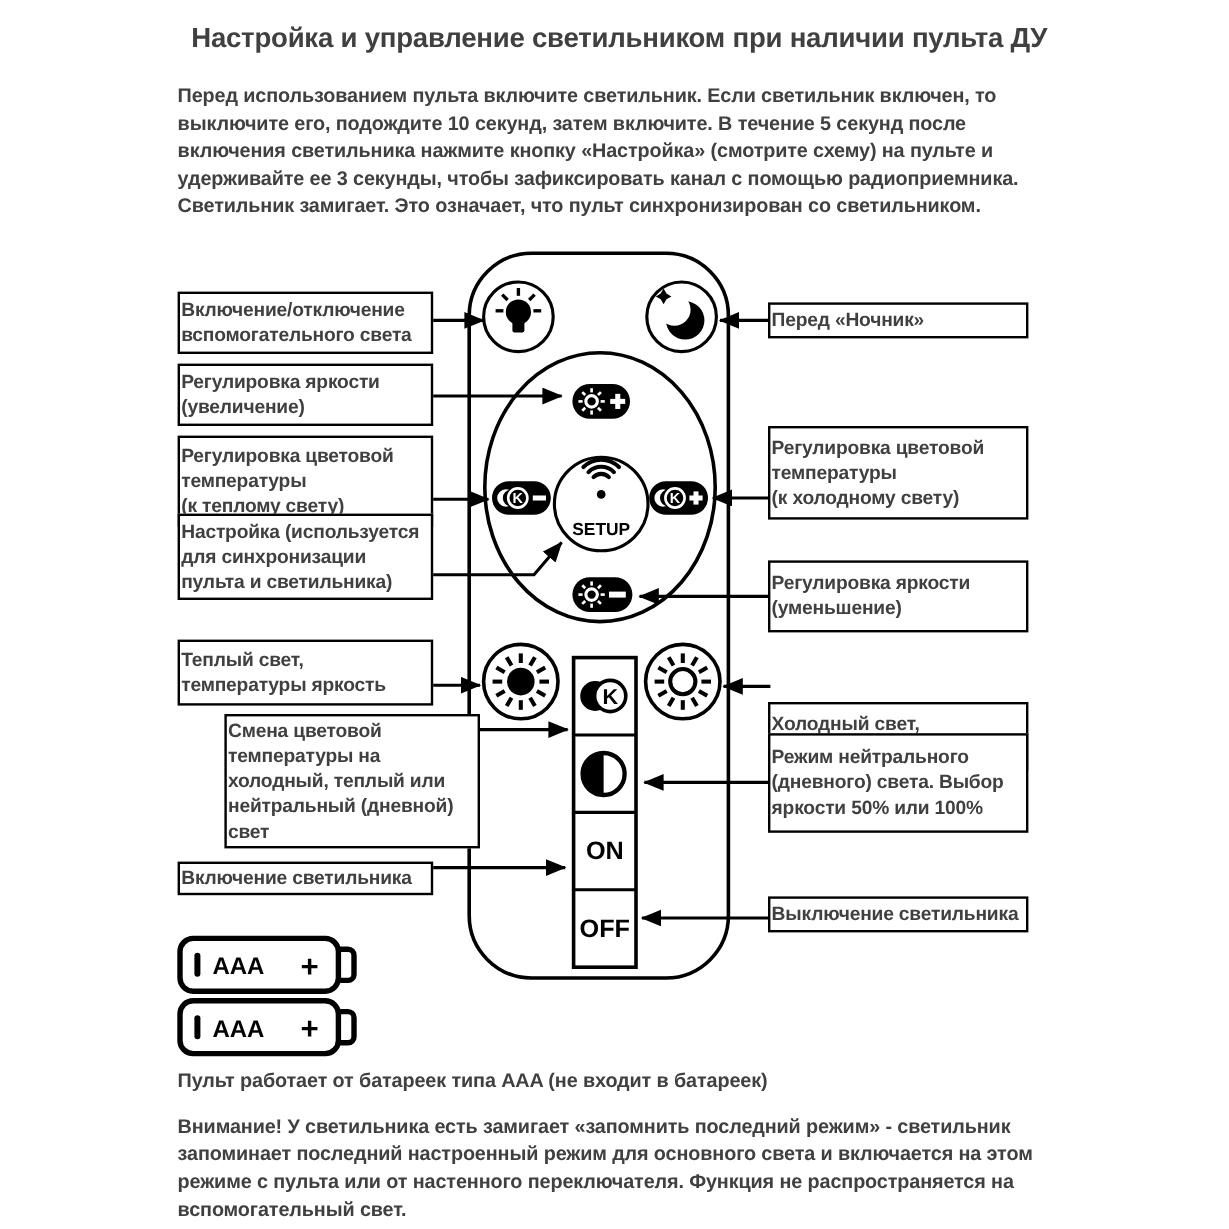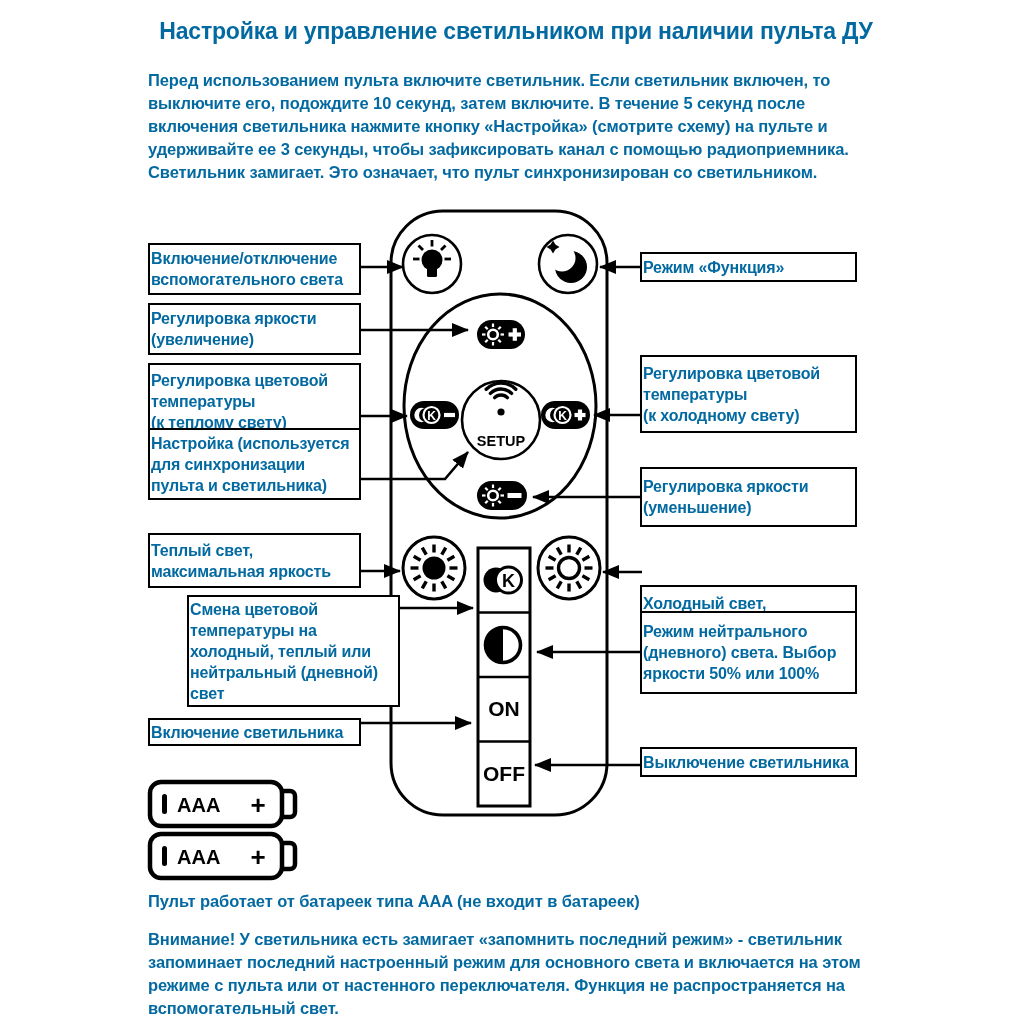--- a/index.html
+++ b/index.html
@@ -1,18 +1,18 @@
 <!DOCTYPE html>
 <html><head>
 <meta charset="utf-8">
 <style>
   html,body { margin:0; padding:0; background:#fff; }
   .page {
     position:relative; width:996px; height:1024px; background:#ffffff;
-    font-family:"Liberation Sans", sans-serif; color:#0369a1; overflow:hidden;
+    font-family:"Liberation Sans", sans-serif; color:#404040; overflow:hidden;
   }
   .title {
     position:absolute; left:144px; top:18px; width:744px; margin:0;
     font-size:23px; font-weight:bold; text-align:center; white-space:nowrap;
     letter-spacing:-0.2px;
   }
   .para {
     position:absolute; margin:0; font-size:16.5px; font-weight:bold;
     line-height:23px; letter-spacing:-0.1px;
   }
@@ -262,29 +262,29 @@
 вспомогательного света</div>
   <div class="callout" style="left:148px; top:303px; width:213px; height:52px;">Регулировка яркости
 (увеличение)</div>
   <div class="callout" style="left:148px; top:363px; width:213px; height:76px;">Регулировка цветовой
 температуры
 (к теплому свету)</div>
   <div class="callout" style="left:148px; top:428px; width:213px; height:72px;">Настройка (используется
 для синхронизации
 пульта и светильника)</div>
   <div class="callout" style="left:148px; top:533px; width:213px; height:55px;">Теплый свет,
-максимальная яркость</div>
+температуры яркость</div>
   <div class="callout" style="left:148px; top:595px; width:213px; height:112px;margin-left:39px;">Смена цветовой
 температуры на
 холодный, теплый или
 нейтральный (дневной)
 свет</div>
   <div class="callout" style="left:148px; top:718px; width:213px; height:28px;text-align:right;">Включение светильника</div>
 
-  <div class="callout" style="left:640px; top:252px; width:217px; height:30px;">Режим «Функция»</div>
+  <div class="callout" style="left:640px; top:252px; width:217px; height:30px;">Перед «Ночник»</div>
   <div class="callout" style="left:640px; top:355px; width:217px; height:78px;">Регулировка цветовой
 температуры
 (к холодному свету)</div>
   <div class="callout" style="left:640px; top:467px; width:217px; height:60px;">Регулировка яркости
 (уменьшение)</div>
   <div class="callout" style="left:640px; top:545px; width:217px; height:57px;margin-top:40px;">Холодный свет,
 максимальная яркость</div>
   <div class="callout" style="left:640px; top:611px; width:217px; height:83px;">Режим нейтрального
 (дневного) света. Выбор
 яркости 50% или 100%</div>

